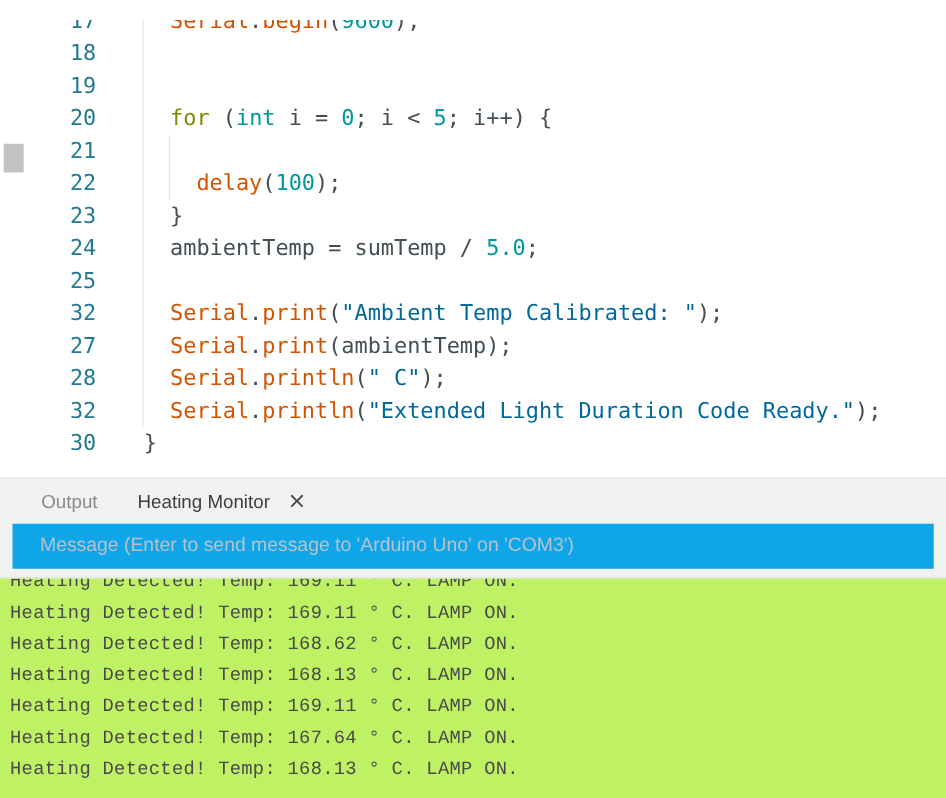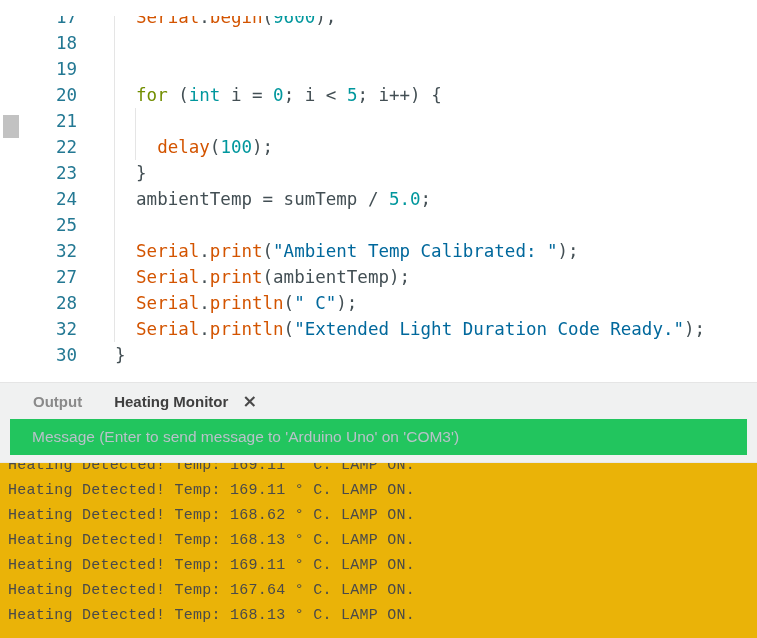--- a/index.html
+++ b/index.html
@@ -31,33 +31,33 @@
   .left-scroll-thumb { position:absolute; left:3px; top:99px; width:16px; height:23px;
                        background:#c2c2c2; }
   .h-scroll-thumb { position:absolute; left:110px; top:368px; width:153px; height:4px;
                     background:#565b5e; }
 
   
   .panel { position:absolute; left:0; top:382px; width:757px; height:256px;
            background:#f0f1f1; border-top:1px solid #e5e5e5; }
 
   .tabbar { height:36px; display:flex; align-items:center; padding-left:33px; }
-  .tab { font-size:15px; cursor:pointer; display:flex; align-items:center;font-weight:bold; }
+  .tab { font-size:15px; cursor:pointer; display:flex; align-items:center; }
   .tab-inactive { color:#8a8a8a; margin-right:32px; }
   .tab-active { color:#3f3f3f; }
   .tab-close { margin-left:14px; font-size:18px; color:#4a4a4a; line-height:1;
                font-family:"DejaVu Sans", sans-serif; cursor:pointer; }
 
   .msg-input { display:block; margin-left:10px; width:737px; height:36px;
-               border:none; outline:none; background:#22c55e; padding:0 22px;
+               border:none; outline:none; background:#0ea5e9; padding:0 22px;
                font-family:"Liberation Sans", sans-serif; font-size:15.5px; color:#333; }
   .msg-input::placeholder { color:#b9c2c9; opacity:1; }
 
   .output-box { position:absolute; left:0; top:79px; width:757px; height:177px;
-                background:#eab308; overflow:hidden; border-top:1px solid #e8e8e8; }
+                background:#bef264; overflow:hidden; border-top:1px solid #e8e8e8; }
   .out-scroll { margin-top:-10px; padding-left:8px; }
   .out-line { height:25px; line-height:25px; white-space:pre;
               font-family:"Liberation Mono", monospace; font-size:15px;
               letter-spacing:0.25px; color:#4a4a4a; }
 </style>
 </head>
 <body>
 
 <div class="editor">
   <div class="code-scroll" id="code-rows">

